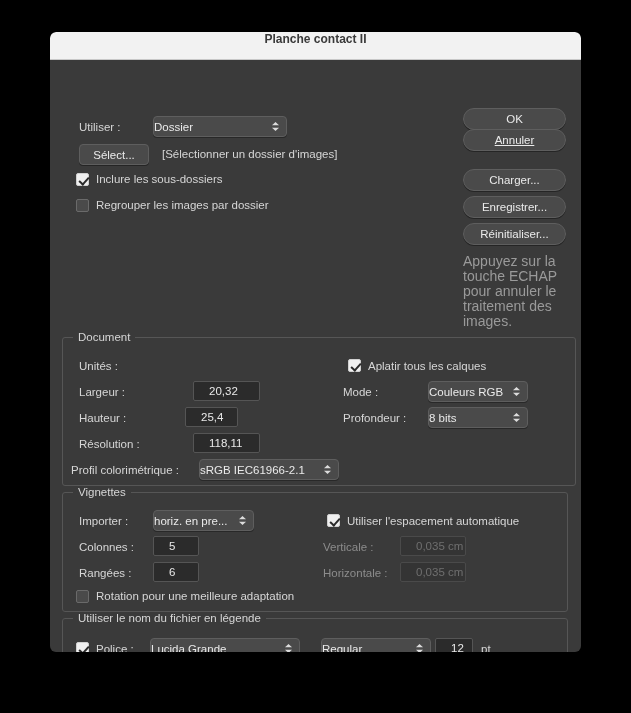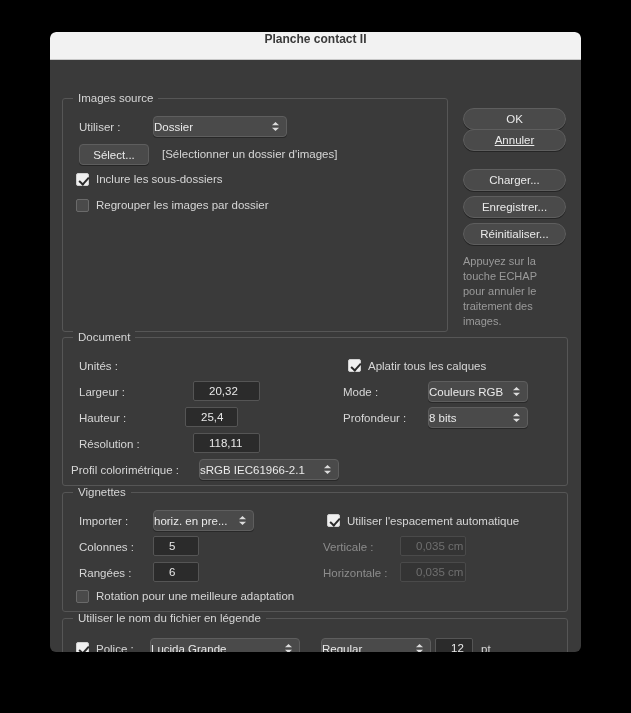--- a/index.html
+++ b/index.html
@@ -142,40 +142,37 @@
     left: 3.5px;
     top: 0.5px;
     width: 4px;
     height: 8px;
     border: solid #2a2a2a;
     border-width: 0 2px 2px 0;
     transform: rotate(42deg);
   }
   .hint {
     position: absolute;
-    font-size: 11px;
+    font-size: 14px;
     color: #9a9a9a;
     line-height: 15px;
     width: 98px;
   }
 </style>
 </head>
 <body>
 
 <div class="dialog">
 
   <div class="titlebar">
     <span class="title">Planche contact II</span>
   </div>
 
   <div class="body">
 
-    <div class="group" style="left:12px; top:38px; width:384px; height:232px;">
-      <span class="legend">Images source</span>
-    </div>
 
     <span class="lbl" style="left:29px; top:61px;">Utiliser :</span>
 
     <div class="select" style="left:103px; top:56px; width:134px;">
       <span>Dossier</span>
       <span class="arrow">
         <svg width="9" height="11" viewBox="0 0 9 11">
             <path d="M1 4.2 L4.5 1 L8 4.2 Z" fill="#dcdcdc"></path>
             <path d="M1 6.8 L4.5 10 L8 6.8 Z" fill="#dcdcdc"></path>
           </svg>
@@ -204,21 +201,21 @@
       <span>Charger...</span>
     </div>
     <div class="btn" style="left:413px; top:136px; width:103px; height:22px;">
       <span>Enregistrer...</span>
     </div>
     <div class="btn" style="left:413px; top:163px; width:103px; height:22px;">
       <span>Réinitialiser...</span>
     </div>
     <div class="hint" style="left:413px; top:194px;">Appuyez sur la touche ECHAP pour annuler le traitement des images.</div>
 
-    <div class="group" style="left:12px; top:277px; width:504px; height:147px;">
+    <div class="group" style="left:12px; top:277px; width:504px; height:147px;padding-left:8px;">
       <span class="legend">Document</span>
     </div>
 
     <span class="lbl" style="left:29px; top:300px;">Unités :</span>
 
     <span class="lbl" style="left:29px; top:326px;">Largeur :</span>
     <div class="input" style="left:143px; top:321px; width:67px;">
       <span>20,32</span>
     </div>
 

